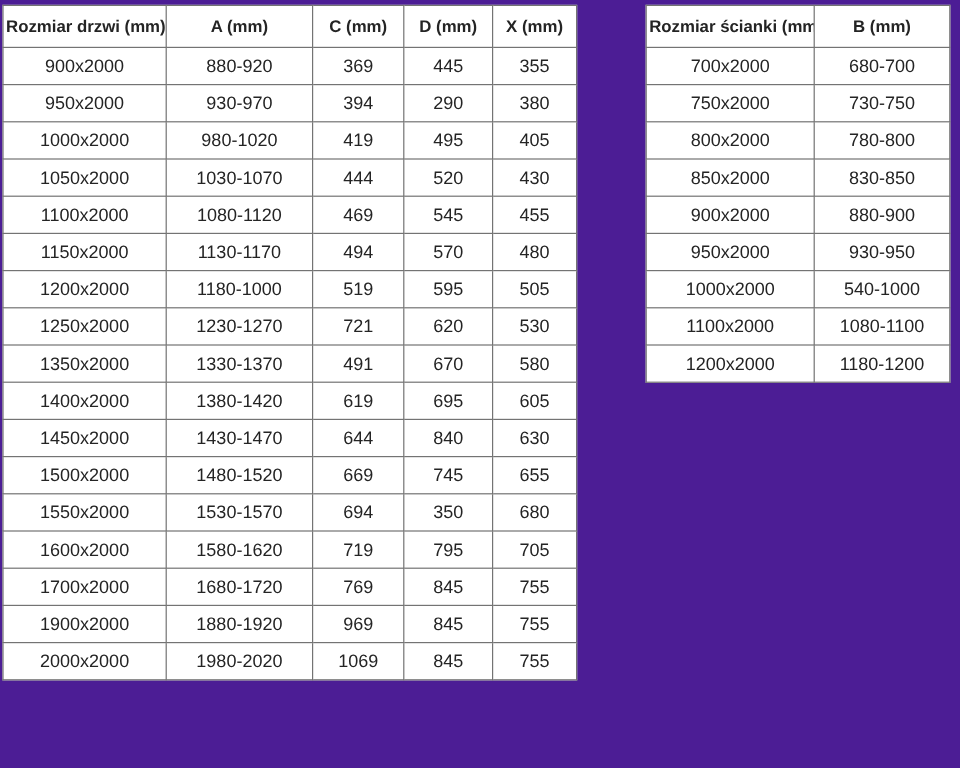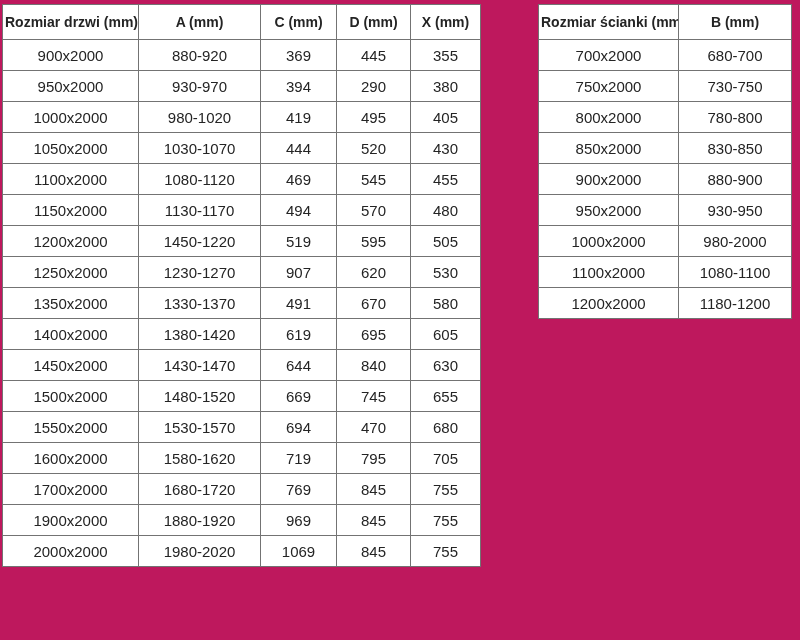--- a/index.html
+++ b/index.html
@@ -6,21 +6,21 @@
   html, body {
     margin: 0;
     padding: 0;
     background: #ffffff;
     font-family: "Liberation Sans", sans-serif;
   }
   .page {
     position: relative;
     width: 800px;
     height: 640px;
-    background: #be185d;
+    background: #4c1d95;
     overflow: hidden;
   }
   table {
     position: absolute;
     border-collapse: collapse;
     table-layout: fixed;
     background: #ffffff;
   }
   #door-table { left: 2px; top: 4px; width: 478px; }
   #wall-table { left: 538px; top: 4px; width: 253px; }
@@ -104,29 +104,29 @@
         </tr>
         <tr>
           <td>1150x2000</td>
           <td>1130-1170</td>
           <td>494</td>
           <td>570</td>
           <td>480</td>
         </tr>
         <tr>
           <td>1200x2000</td>
-          <td>1450-1220</td>
+          <td>1180-1000</td>
           <td>519</td>
           <td>595</td>
           <td>505</td>
         </tr>
         <tr>
           <td>1250x2000</td>
           <td>1230-1270</td>
-          <td>907</td>
+          <td>721</td>
           <td>620</td>
           <td>530</td>
         </tr>
         <tr>
           <td>1350x2000</td>
           <td>1330-1370</td>
           <td>491</td>
           <td>670</td>
           <td>580</td>
         </tr>
@@ -148,21 +148,21 @@
           <td>1500x2000</td>
           <td>1480-1520</td>
           <td>669</td>
           <td>745</td>
           <td>655</td>
         </tr>
         <tr>
           <td>1550x2000</td>
           <td>1530-1570</td>
           <td>694</td>
-          <td>470</td>
+          <td>350</td>
           <td>680</td>
         </tr>
         <tr>
           <td>1600x2000</td>
           <td>1580-1620</td>
           <td>719</td>
           <td>795</td>
           <td>705</td>
         </tr>
         <tr>
@@ -220,21 +220,21 @@
         <tr>
           <td>900x2000</td>
           <td>880-900</td>
         </tr>
         <tr>
           <td>950x2000</td>
           <td>930-950</td>
         </tr>
         <tr>
           <td>1000x2000</td>
-          <td>980-2000</td>
+          <td>540-1000</td>
         </tr>
         <tr>
           <td>1100x2000</td>
           <td>1080-1100</td>
         </tr>
         <tr>
           <td>1200x2000</td>
           <td>1180-1200</td>
         </tr>
       </tbody>

